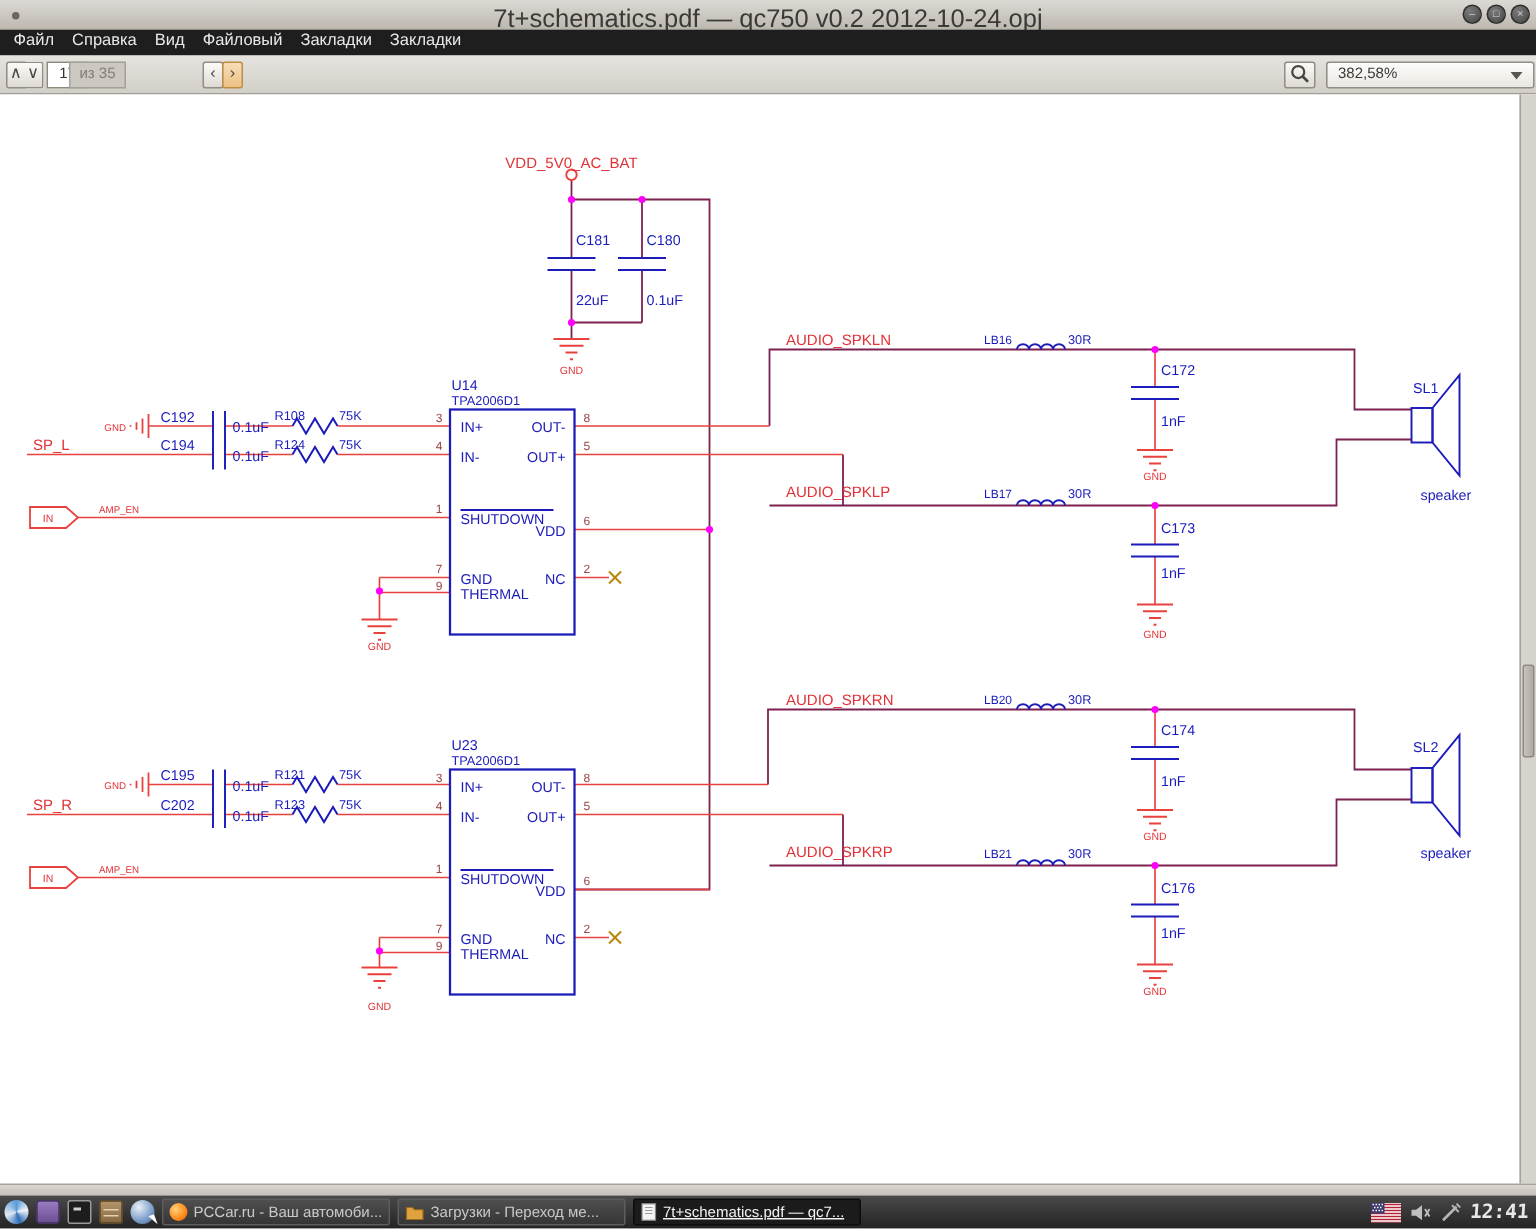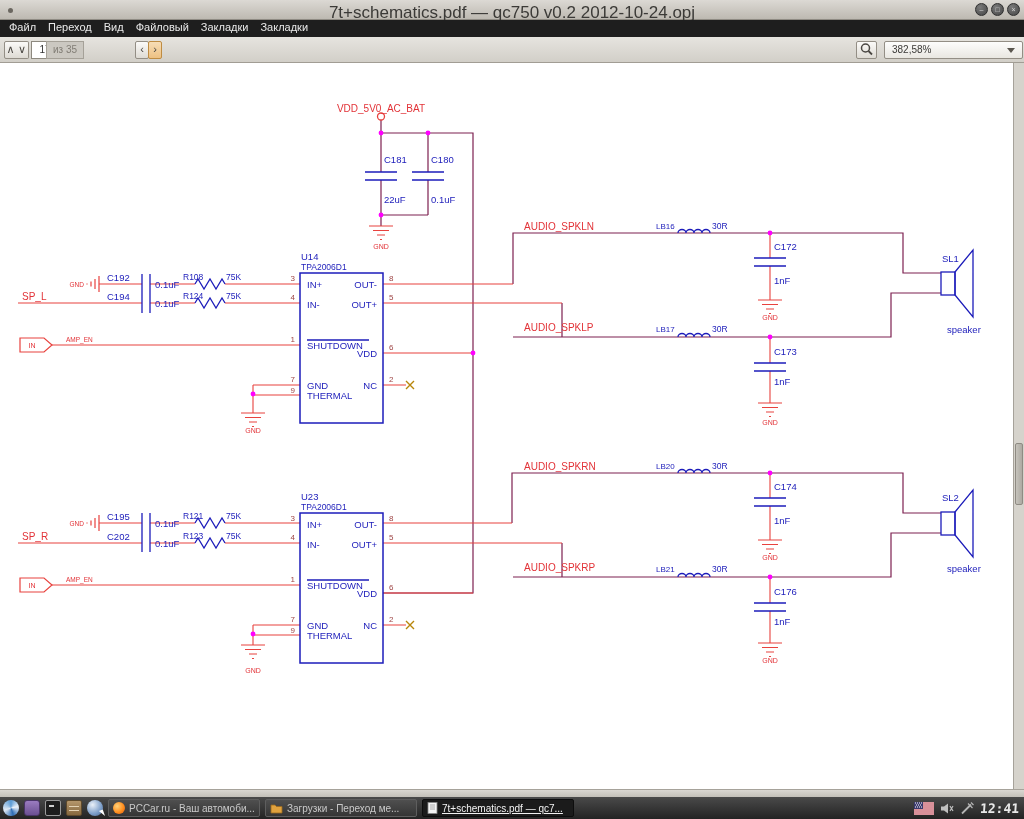--- a/index.html
+++ b/index.html
@@ -97,21 +97,21 @@
     <div class="title">7t+schematics.pdf — qc750 v0.2 2012-10-24.opj</div>
     <div class="win-btns">
       <div class="win-btn">–</div>
       <div class="win-btn">□</div>
       <div class="win-btn">×</div>
     </div>
   </div>
 
   <div class="menubar">
     <span class="menu-item">Файл</span>
-    <span class="menu-item">Переход</span>
+    <span class="menu-item">Справка</span>
     <span class="menu-item">Вид</span>
     <span class="menu-item">Файловый</span>
     <span class="menu-item">Закладки</span>
     <span class="menu-item">Закладки</span>
   </div>
 
   <div class="toolbar">
     <div class="tbtn" id="btn-page-up">∧</div>
     <div class="tbtn" id="btn-page-down">∨</div>
     <div id="page-input">17</div>

